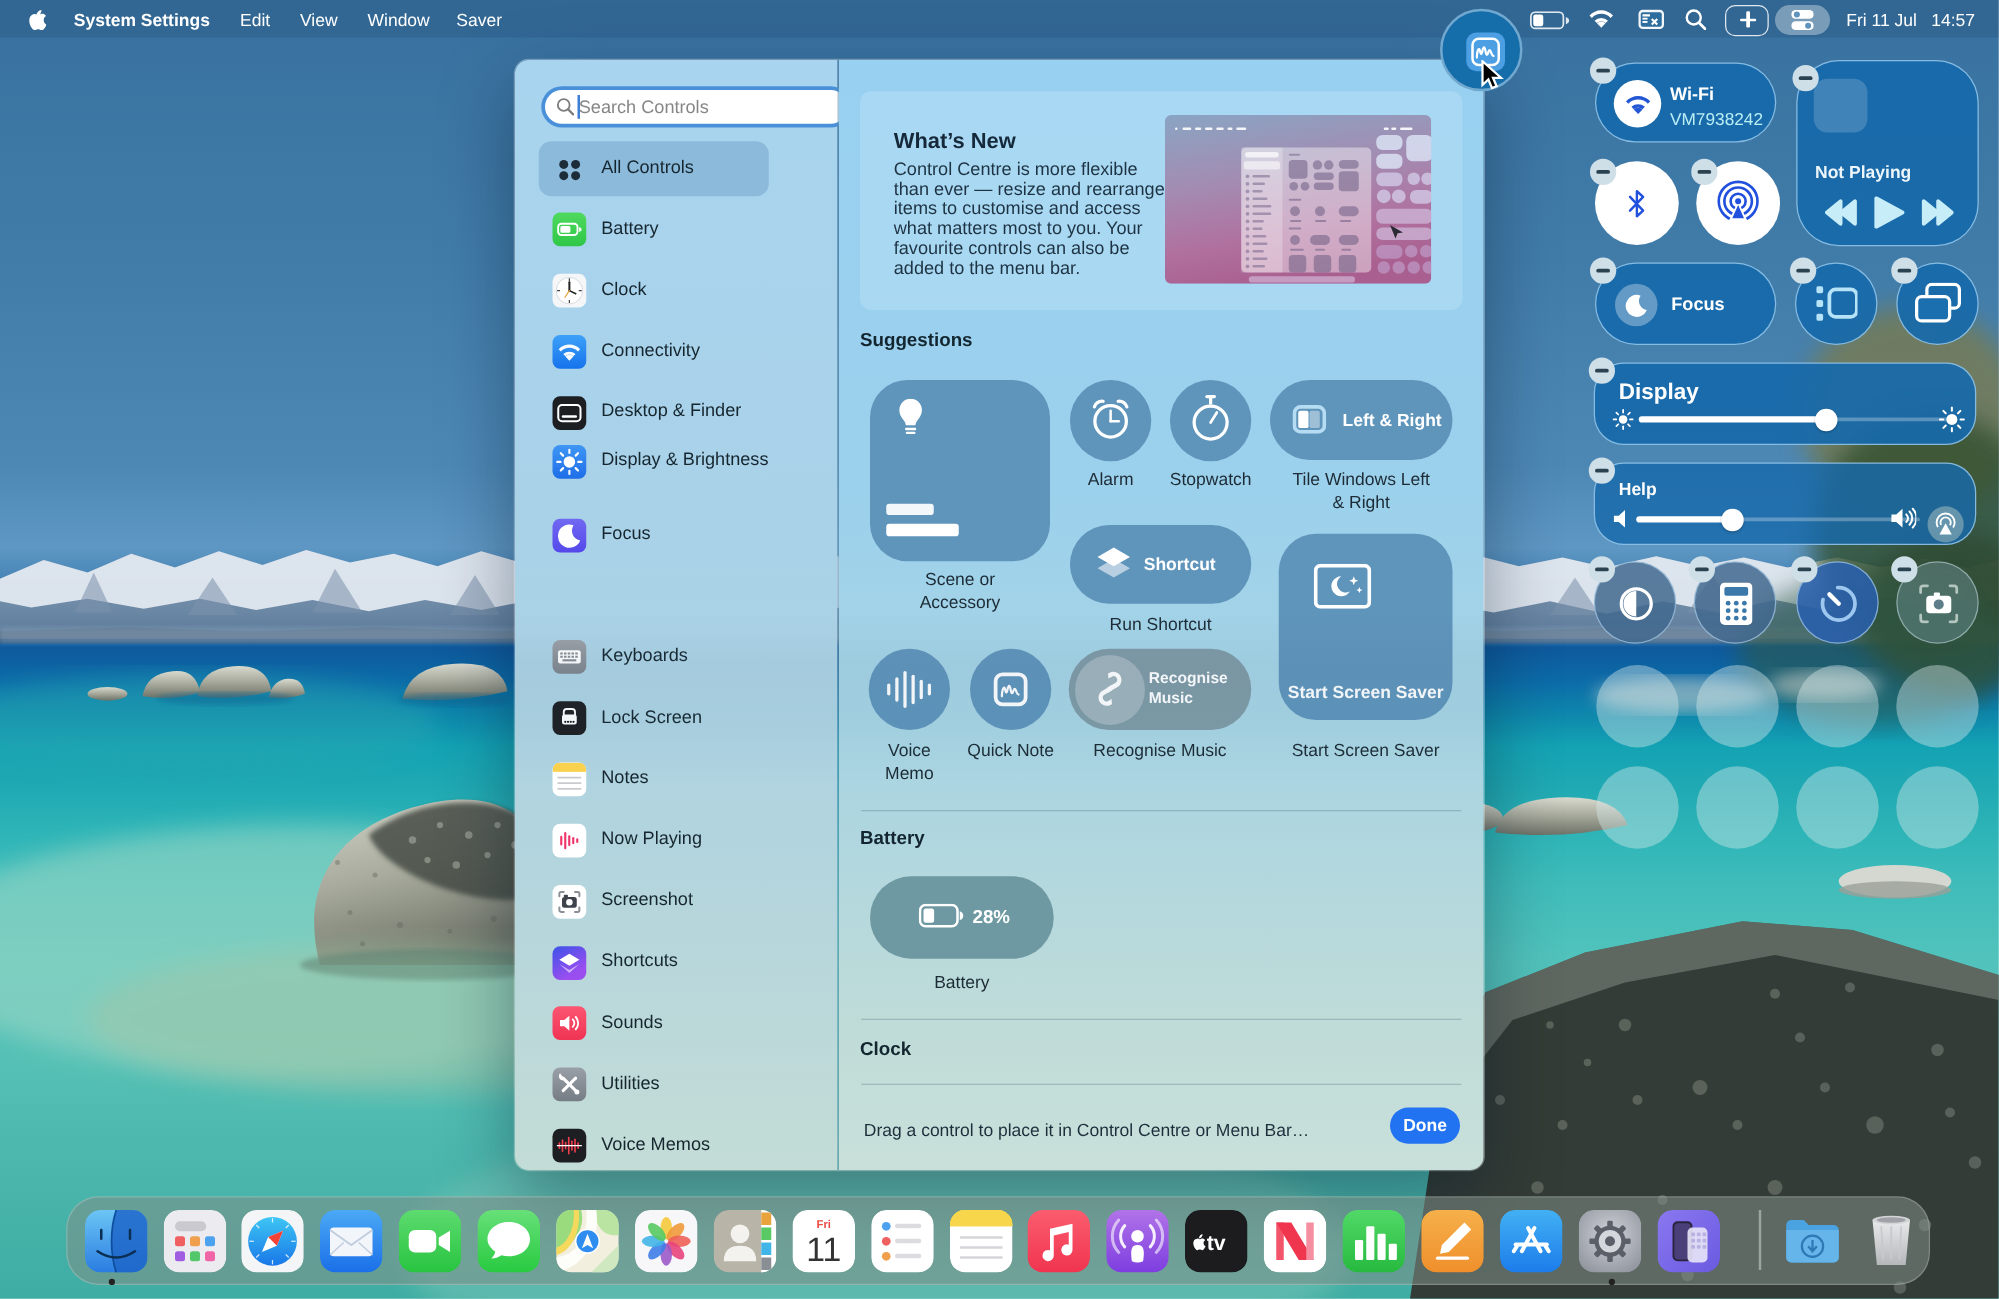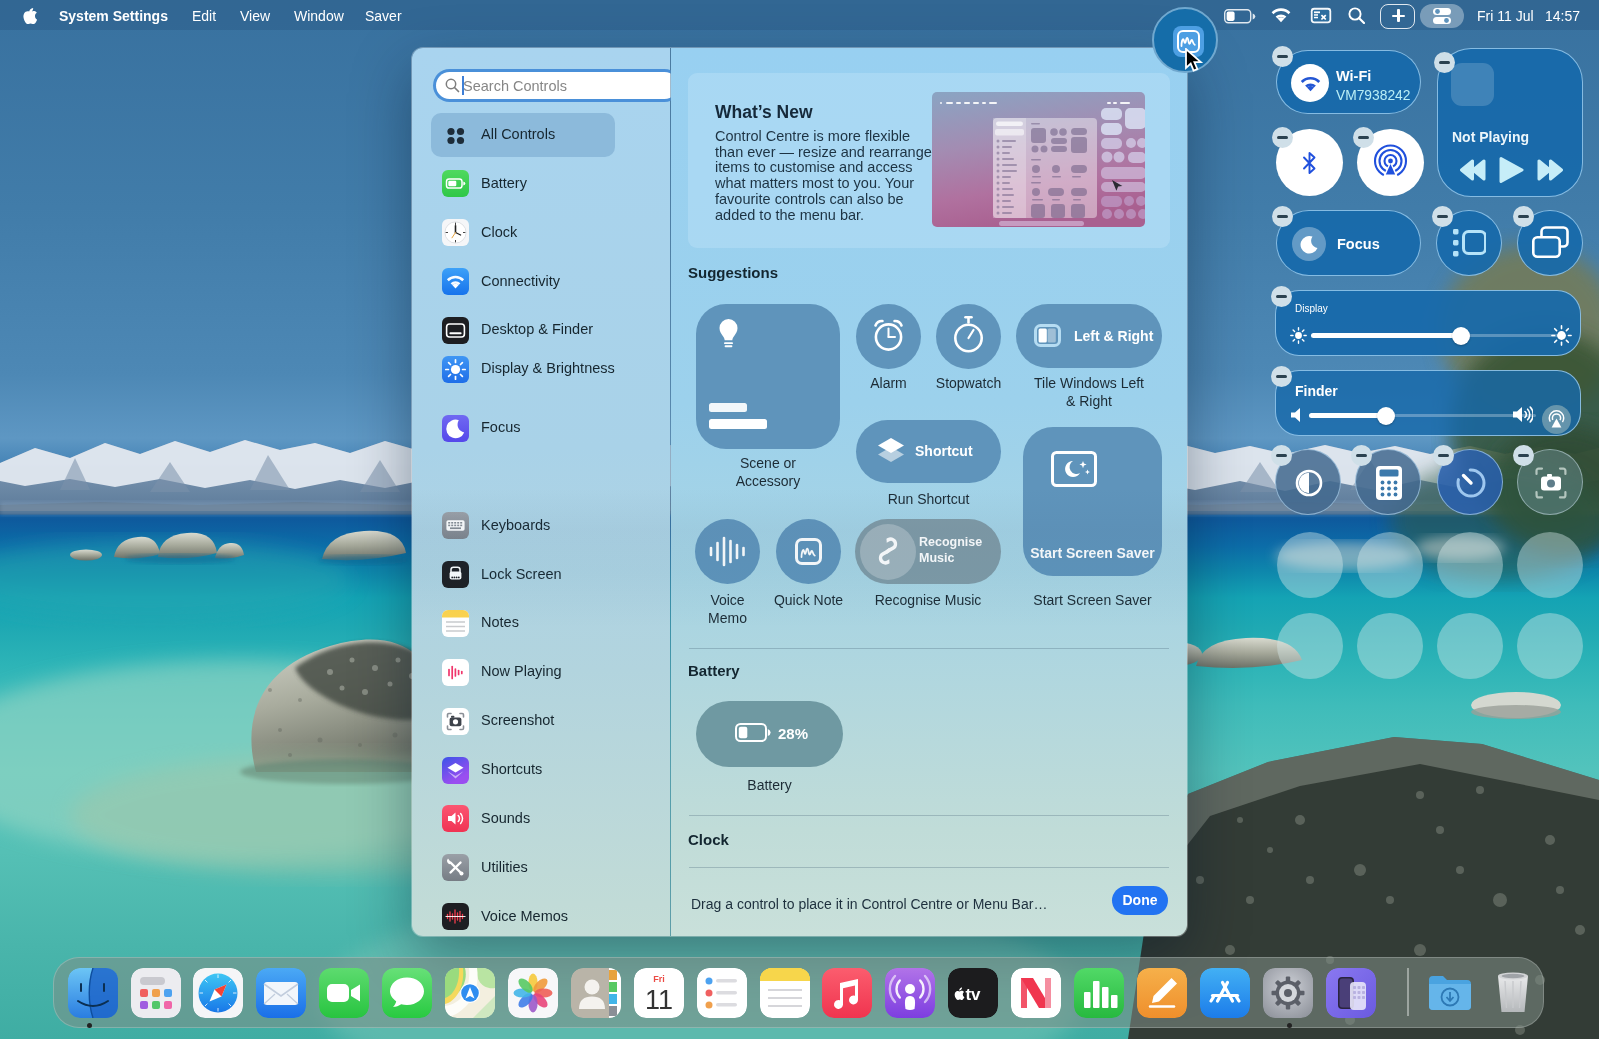--- a/index.html
+++ b/index.html
@@ -723,21 +723,21 @@
   <div class="badge" style="left:1432px;top:206px"></div>
 
   <div class="rtile" style="left:1517px;top:210px;width:66px;height:66px;border-radius:50%"></div>
   <svg class="abs" style="left:1532px;top:226px" width="37" height="33" viewBox="0 0 37 33">
     <rect x="9.5" y="1.5" width="26" height="19" rx="4" fill="none" stroke="#fff" stroke-width="2.6"></rect>
     <rect x="1.3" y="11.3" width="26.4" height="19.4" rx="4" fill="#1c6fae" stroke="#fff" stroke-width="2.6"></rect>
   </svg>
   <div class="badge" style="left:1513px;top:206px"></div>
 
   <div class="rtile" style="left:1275px;top:290px;width:306px;height:66px;border-radius:24px">
-    <div class="abs" style="left:19px;top:12px;font-size:10px;font-weight:normal;color:#fff">Display</div>
+    <div class="abs" style="left:19px;top:12px;font-size:18px;font-weight:bold;color:#fff">Display</div>
     <svg class="abs" style="left:14px;top:36px" width="17" height="17" viewBox="0 0 17 17" fill="#fff">
       <circle cx="8.5" cy="8.5" r="3.4"></circle>
       <g stroke="#fff" stroke-width="1.4" stroke-linecap="round">
             <line x1="8.5" y1="0.8" x2="8.5" y2="3"></line>
             <line x1="8.5" y1="14" x2="8.5" y2="16.2"></line>
             <line x1="0.8" y1="8.5" x2="3" y2="8.5"></line>
             <line x1="14" y1="8.5" x2="16.2" y2="8.5"></line>
             <line x1="3.1" y1="3.1" x2="4.6" y2="4.6"></line>
             <line x1="12.4" y1="12.4" x2="13.9" y2="13.9"></line>
             <line x1="3.1" y1="13.9" x2="4.6" y2="12.4"></line>
@@ -757,21 +757,21 @@
             <line x1="3.7" y1="3.7" x2="5.6" y2="5.6"></line>
             <line x1="15.4" y1="15.4" x2="17.3" y2="17.3"></line>
             <line x1="3.7" y1="17.3" x2="5.6" y2="15.4"></line>
             <line x1="15.4" y1="5.6" x2="17.3" y2="3.7"></line>
           </g>
     </svg>
   </div>
   <div class="badge" style="left:1271px;top:286px"></div>
 
   <div class="rtile" style="left:1275px;top:370px;width:306px;height:66px;border-radius:24px;background:rgba(23,105,170,.82)">
-    <div class="abs" style="left:19px;top:12px;font-size:14px;font-weight:bold;color:#fff">Finder</div>
+    <div class="abs" style="left:19px;top:12px;font-size:14px;font-weight:bold;color:#fff">Help</div>
     <svg class="abs" style="left:15px;top:36px" width="13" height="16" viewBox="0 0 13 16" fill="#fff">
           <path d="M0 5.5 L4 5.5 L9 1 L9 15 L4 10.5 L0 10.5 Z"></path>
         </svg>
     <div class="abs" style="left:33px;top:43px;width:227px;height:3px;border-radius:2px;background:rgba(255,255,255,.28)"></div>
     <div class="abs" style="left:33px;top:42px;width:77px;height:5px;border-radius:2.5px;background:#fff"></div>
     <div class="abs" style="left:101px;top:35.5px;width:18px;height:18px;border-radius:50%;background:#fff;box-shadow:0 1px 2px rgba(0,0,0,.25)"></div>
     <svg class="abs" style="left:237px;top:34px" width="20" height="19" viewBox="0 0 20 19">
       <path d="M0 6.5 L4 6.5 L9 2 L9 17 L4 12.5 L0 12.5 Z" fill="#fff"></path>
       <g stroke="#fff" stroke-width="1.6" fill="none" stroke-linecap="round">
             <path d="M12 6.5 a4 4 0 0 1 0 6"></path>

